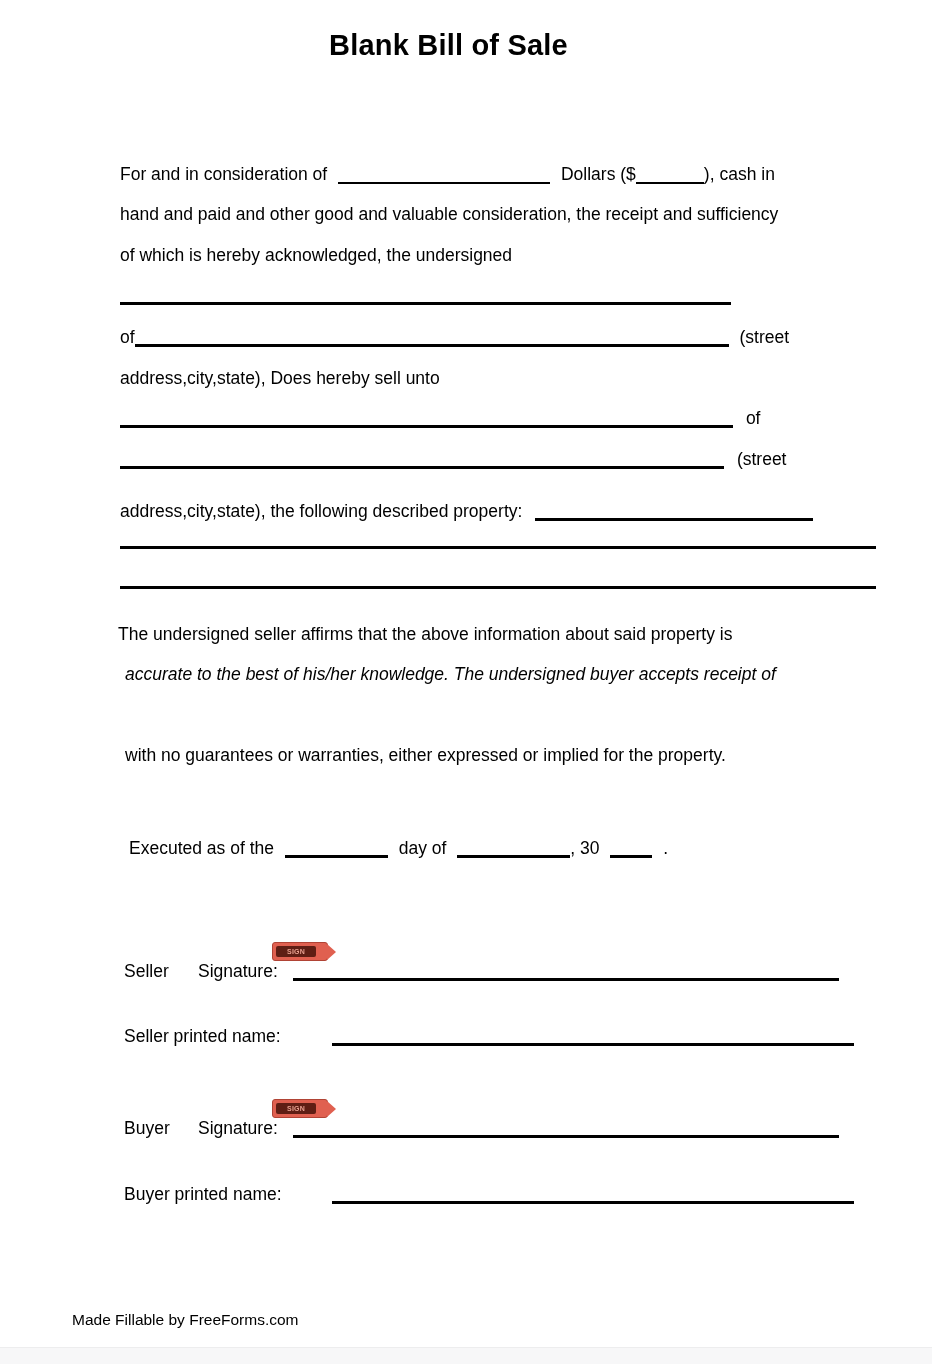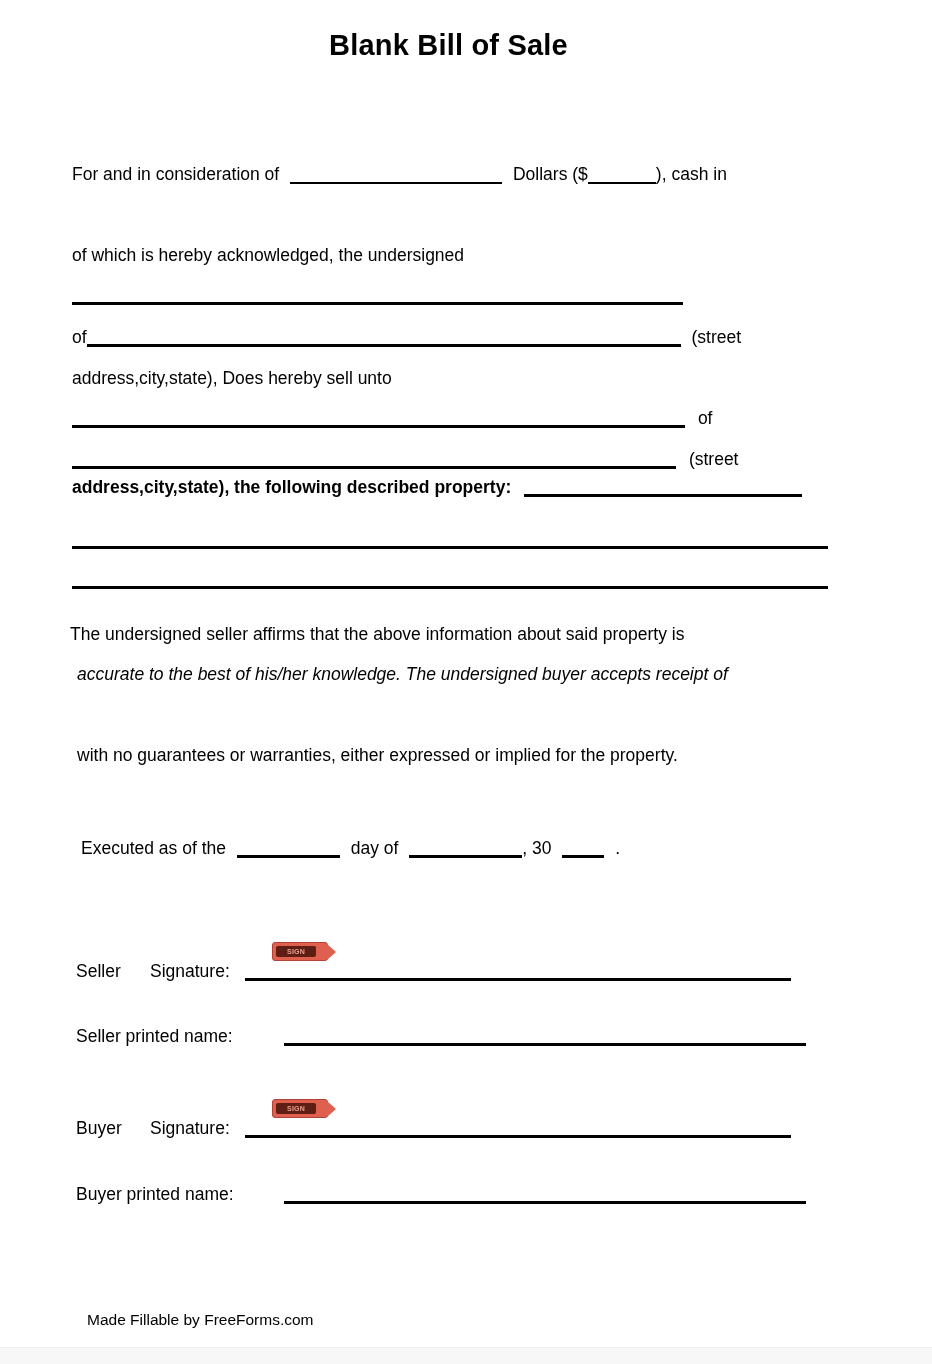--- a/index.html
+++ b/index.html
@@ -5,21 +5,21 @@
   html,body { margin:0; padding:0; background:#ffffff; }
   .page {
     position:relative;
     width:932px; height:1364px;
     background:#ffffff;
     font-family:"Liberation Sans", sans-serif;
     font-size:17.5px;
     color:#000;
     overflow:hidden;
   }
-  .row { position:absolute; white-space:nowrap; line-height:22px; }
+  .row { position:absolute; white-space:nowrap; line-height:22px;margin-left:48px; }
   .title {
     position:absolute; left:72px; top:28px; width:753px;
     text-align:center; font-size:29px; font-weight:bold; line-height:34px;
     letter-spacing:0.2px;
   }
   .blank {
     display:inline-block;
     border-bottom:2px solid #000;
     height:16px;
     vertical-align:-4px;
@@ -49,39 +49,40 @@
     position:absolute; left:3px; top:3px; width:40px; height:11px;
     background:#5f1e14;
     border-radius:2px;
     color:#e8a090;
     font-size:7px; line-height:11px; font-weight:bold;
     text-align:center; overflow:hidden;
     letter-spacing:0.2px;
   }
   .footer {
     position:absolute; left:72px; top:1310px;
-    font-size:15.5px; line-height:20px;margin-left:15px;
+    font-size:15.5px; line-height:20px;
   }
   .bottom-edge {
     position:absolute; left:0; top:1347px; width:932px; height:17px;
     background:#f7f7f8; border-top:1px solid #ededee;
   }
 </style>
 </head>
 <body>
 
 <div class="page">
 
   <div class="title">Blank Bill of Sale</div>
 
   <div class="row" style="left:72px; top:163px;">
     <span>For and in consideration of</span>
     <span class="blank gap6" style="width:212px;"></span>
     <span class="gap6">Dollars ($</span><span class="blank" style="width:68px;"></span><span>), cash in</span>
   </div>
+  <div class="row" style="left:72px; top:203px;">hand and paid and other good and valuable consideration, the receipt and sufficiency</div>
   <div class="row" style="left:72px; top:244px;">of which is hereby acknowledged, the undersigned</div>
 
   <div class="row" style="left:72px; top:284px;">
     <span class="blank thick" style="width:611px;"></span>
   </div>
 
   <div class="row" style="left:72px; top:326px;">
     <span>of</span><span class="blank thick" style="width:594px;"></span>
     <span class="gap6">(street</span>
   </div>
@@ -91,21 +92,21 @@
   <div class="row" style="left:72px; top:407px;">
     <span class="blank thick" style="width:613px;"></span>
     <span class="gap8">of</span>
   </div>
 
   <div class="row" style="left:72px; top:448px;">
     <span class="blank thick" style="width:604px;"></span>
     <span class="gap8">(street</span>
   </div>
 
-  <div class="row" style="left:72px; top:476px;font-weight:bold;">
+  <div class="row" style="left:72px; top:500px;">
     <span>address,city,state), the following described property:</span>
     <span class="blank thick gap8" style="width:278px;"></span>
   </div>
 
   <div class="row" style="left:72px; top:528px;">
     <span class="blank thick" style="width:756px;"></span>
   </div>
   <div class="row" style="left:72px; top:568px;">
     <span class="blank thick" style="width:756px;"></span>
   </div>

